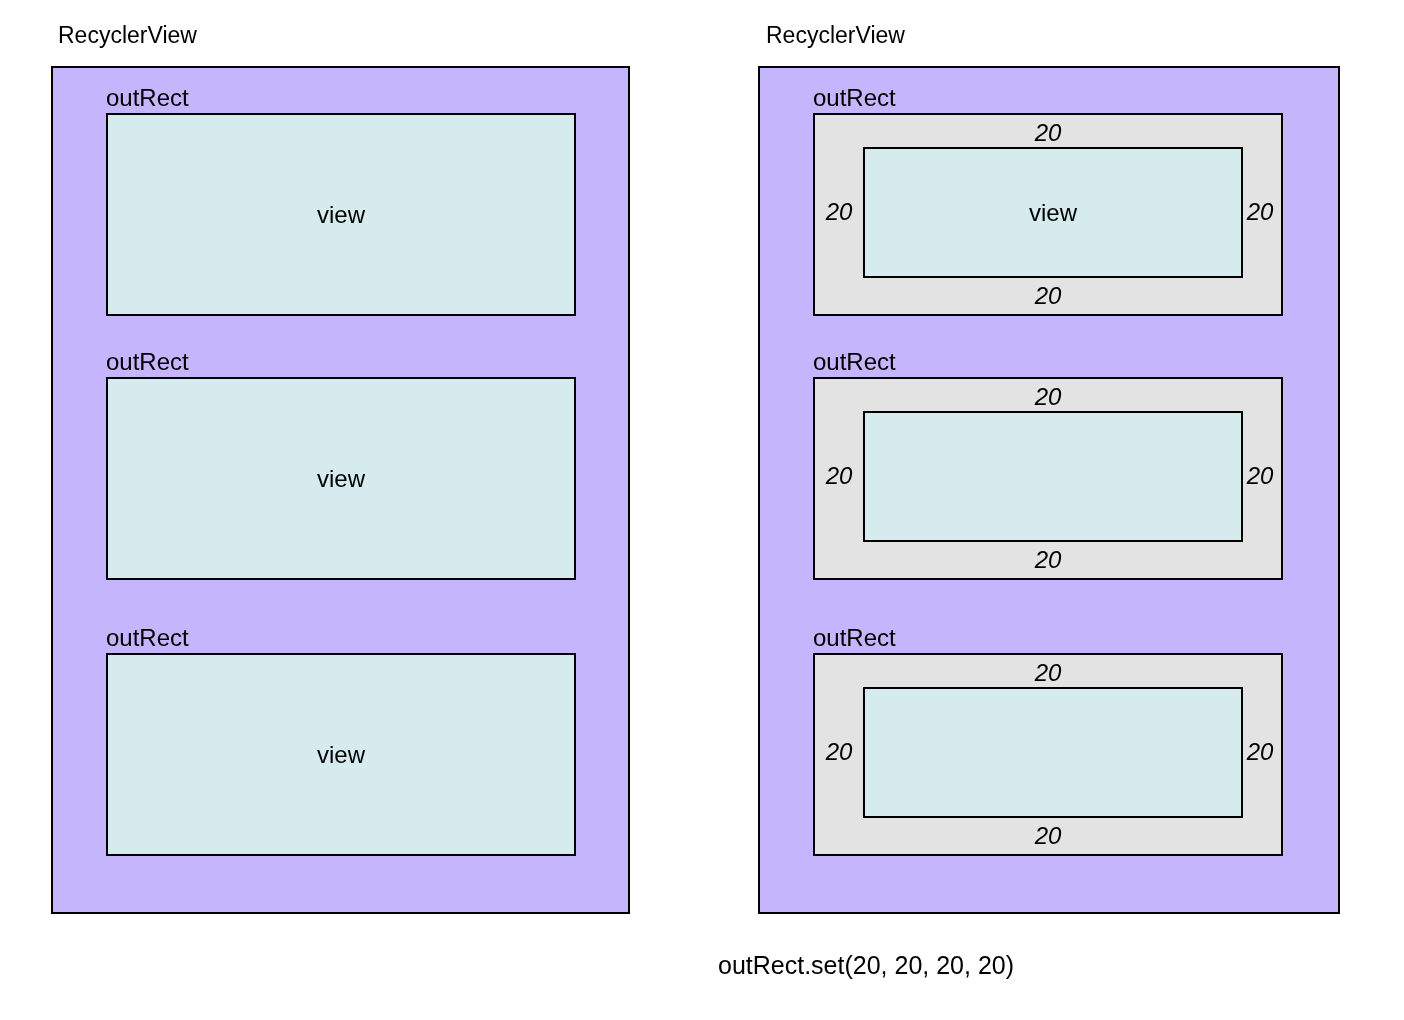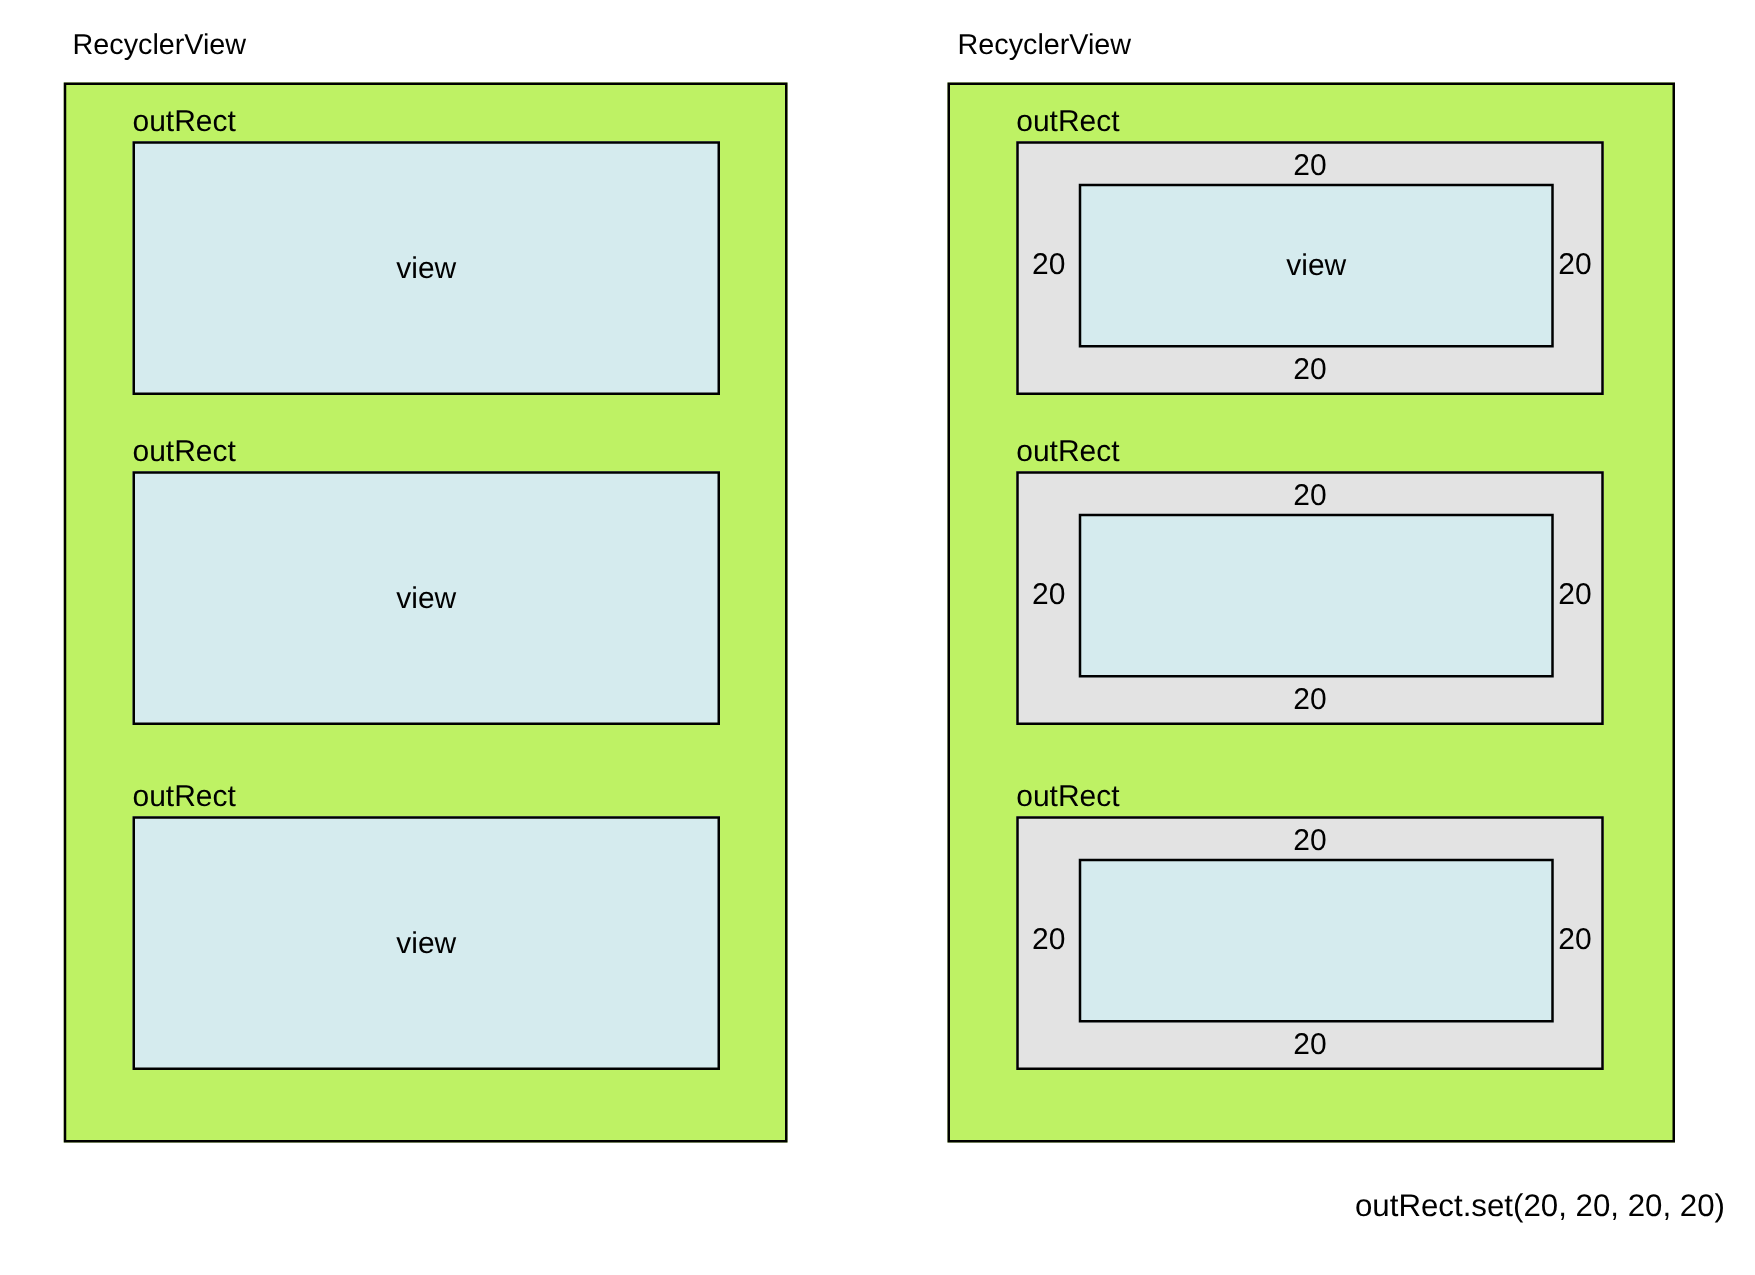--- a/index.html
+++ b/index.html
@@ -25,21 +25,21 @@
     white-space: nowrap;
   }
   .panel-title.lp { left: 40px; }
   .panel-title.rp { left: 748px; }
 
   .panel {
     position: absolute;
     top: 66px;
     height: 848px;
     border: 2px solid #000000;
-    background: #bef264;
+    background: #c4b5fd;
     box-sizing: border-box;
   }
   .panel.lp { left: 33px;  width: 579px; }
   .panel.rp { left: 740px; width: 582px; }
 
   .item {
     position: absolute;
     left: 53px;
     width: 470px;
   }
@@ -85,32 +85,33 @@
     box-sizing: border-box;
     display: flex;
     align-items: center;
     justify-content: center;
     font-size: 24px;
   }
   .m {
     position: absolute;
     font-size: 24px;
     line-height: 28px;
+    font-style: italic;
   }
   .m.top    { left: 0; right: 0; text-align: center; top: 4px; }
   .m.bottom { left: 0; right: 0; text-align: center; bottom: 4px; }
   .m.left   { left: 0;  width: 48px; text-align: center; top: 83px; }
   .m.right  { right: 0; width: 42px; text-align: center; top: 83px; }
 
   .caption {
     position: absolute;
-    left: 780px;
+    left: 700px;
     width: 582px;
     top: 950px;
-    text-align: right;
+    text-align: left;
     font-size: 25px;
     line-height: 30px;
     white-space: nowrap;
   }
 </style>
 </head>
 <body>
 
 <div class="canvas">
 

